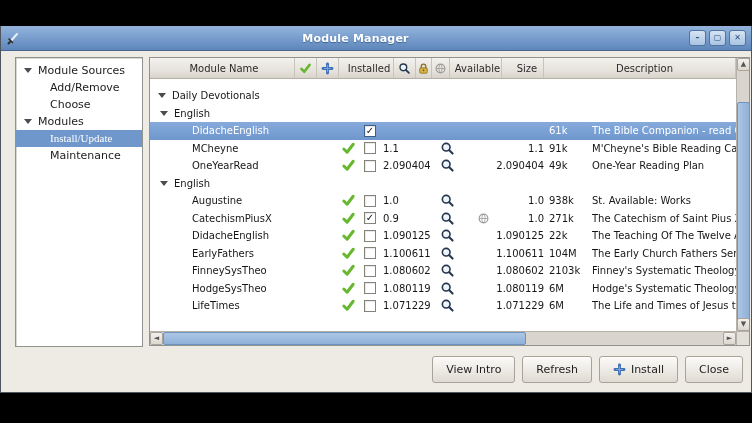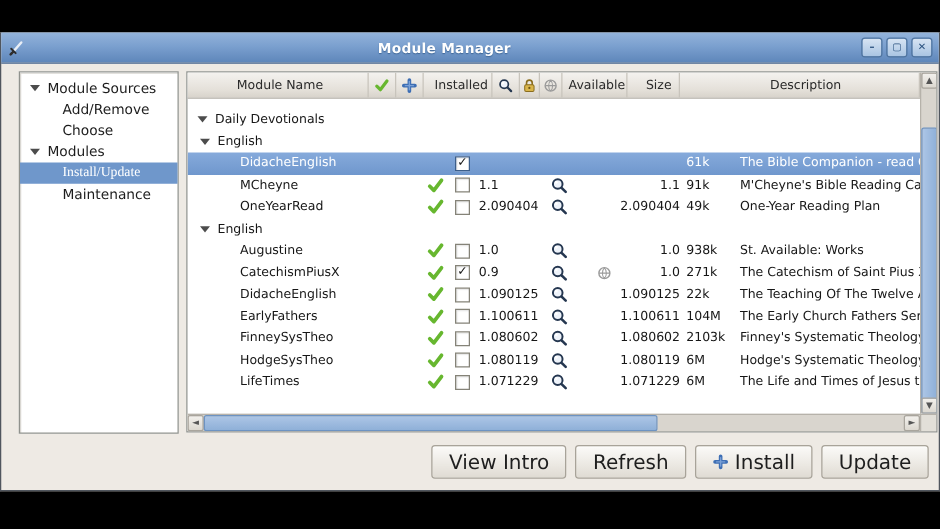--- a/index.html
+++ b/index.html
@@ -100,21 +100,21 @@
     position:absolute;background:linear-gradient(90deg,#adc6e6,#8fb0d8);
     border:1px solid #6d93c2;border-radius:2px;box-sizing:border-box;
   }
   .vthumb{left:0;width:13px;top:16%;height:84%;background:linear-gradient(90deg,#adc6e6,#8fb0d8);}
   .hthumb{top:0;height:13px;left:13px;width:62%;background:linear-gradient(#adc6e6,#8fb0d8);}
   
   .btnrow{position:absolute;right:8px;bottom:9px;display:flex;gap:7px;}
   .pbtn{
     height:25px;padding:0 13px;display:flex;align-items:center;gap:5px;
     background:linear-gradient(#fbfaf8,#ebe8e2 60%,#dfdbd3);
-    border:1px solid #a8a399;border-radius:3px;font-size:16px;color:#1e1e1e;
+    border:1px solid #a8a399;border-radius:3px;font-size:11px;color:#1e1e1e;
     box-shadow:0 1px 0 #ffffff80 inset;
   }
   svg{display:block;}
 </style>
 </head>
 <body>
 
 <div class="window">
 
   <div class="titlebar">
@@ -509,17 +509,17 @@
         <span>Refresh</span>
       </div>
       <div class="pbtn">
         <svg class="icon13" viewBox="0 0 16 16" width="13" height="13">
           <path d="M8 2.5 V13.5 M2.5 8 H13.5" stroke="#3d6eb4" stroke-width="3.6" stroke-linecap="round"></path>
           <path d="M8 4 V12 M4 8 H12" stroke="#7aa0d6" stroke-width="1.4" stroke-linecap="round"></path>
         </svg>
         <span>Install</span>
       </div>
       <div class="pbtn">
-        <span>Update</span>
+        <span>Close</span>
       </div>
     </div>
 
 </div>
 
 </body></html>

